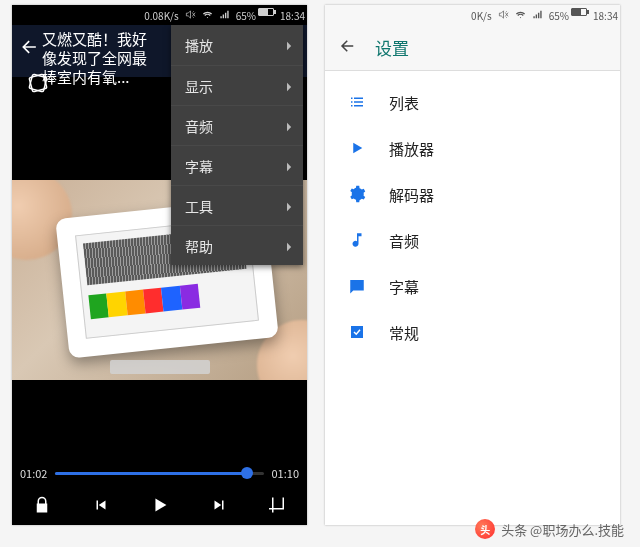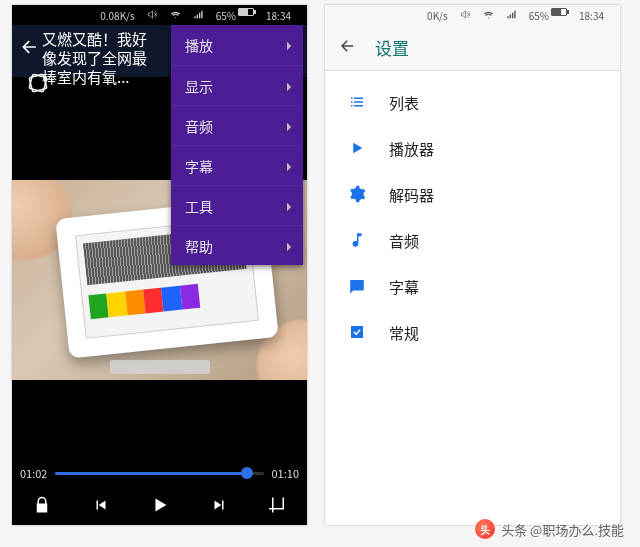--- a/index.html
+++ b/index.html
@@ -22,22 +22,22 @@
   }
   .phone.left  { left: 12px; background:#000; }
   .phone.right { left: 325px; }
 
   
   .statusbar {
     height: 20px;
     display: flex;
     align-items: center;
     justify-content: flex-end;
-    gap: 12px;
-    padding: 0 16px;
+    gap: 6px;
+    padding: 0 2px;
     font-size: 10px;
     color: #cfcfcf;
   }
   .phone.right .statusbar { color:#555; background:#f7f7f7; }
   .statusbar .spd { margin-right:auto; }
   .phone.left .statusbar .spd { margin-right:0; margin-left:auto; }
   .statusbar svg { width:11px; height:11px; fill:currentColor; }
   .statusbar .batt { display:inline-flex; align-items:flex-start; gap:2px;}
   .statusbar .batt-icon{
     width:16px; height:8px; border:1px solid currentColor; border-radius:1px; position:relative;
@@ -73,21 +73,21 @@
     position:absolute; left:12px; top:64px; width:28px; height:28px;
     display:flex; align-items:center; justify-content:center; color:#fff;
   }
   .rotate-btn svg{ width:22px; height:22px; stroke:#fff; fill:none; stroke-width:1.6;}
 
   
   .menu{
     position:absolute;
     top:20px; right:4px;
     width:132px;
-    background:#4c1d95;
+    background:#404040;
     box-shadow:0 2px 6px rgba(0,0,0,.5);
     z-index:10;
   }
   .menu-item{
     height:40px; display:flex; align-items:center; justify-content:space-between;
     padding:0 10px 0 14px; color:#e6e6e6; font-size:14px;
   }
   .menu-item + .menu-item{ border-top:1px solid rgba(255,255,255,.05);}
   .menu-item .chev svg{ width:7px; height:10px; fill:#bbb;}
 

